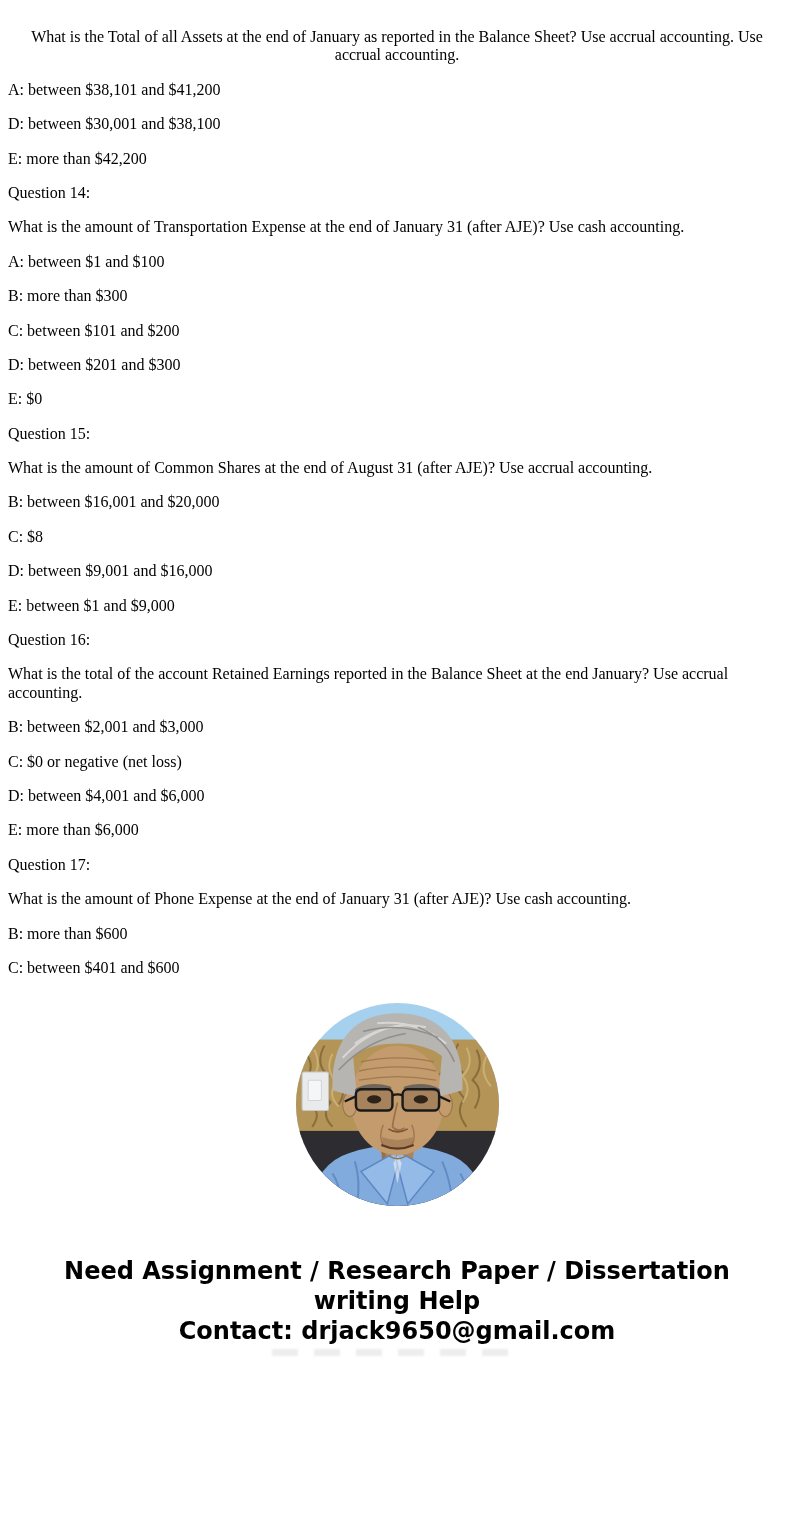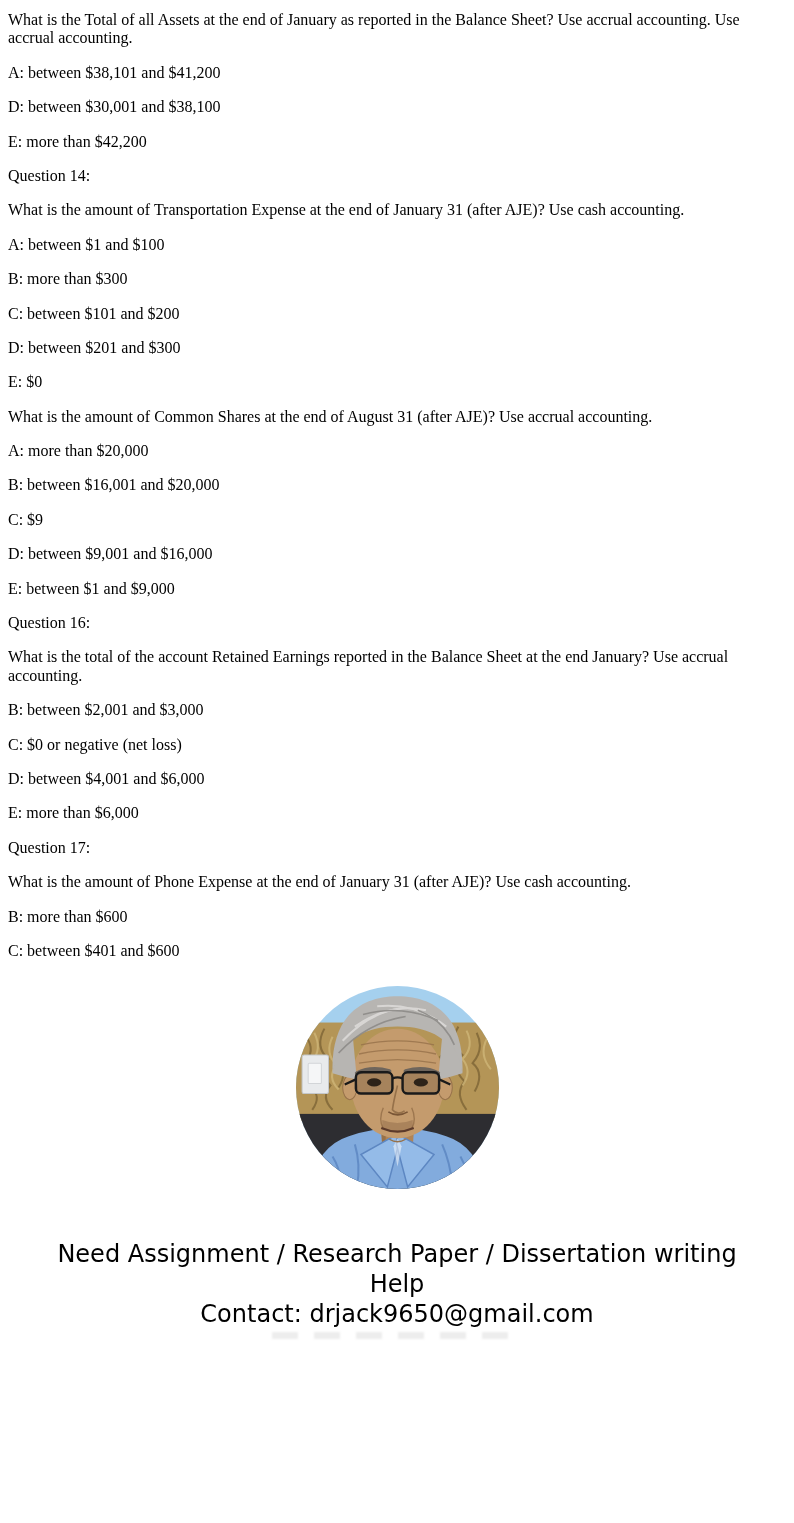--- a/index.html
+++ b/index.html
@@ -12,21 +12,22 @@
     font-family: "Liberation Serif", serif;
     font-size: 16px;
     color: #000000;
   }
   
   .doc {
     margin: 16px 0;
     line-height: 1.15;
   }
   #paragraphs .doc:first-of-type {
-    margin-top: 3px;
+    margin-top: 20px;
+    text-align: center;
   }
   
   .avatar-wrap {
     margin-top: 26px;
     text-align: center;
   }
   .avatar-wrap svg {
     display: inline-block;
     vertical-align: top;
   }
@@ -35,21 +36,21 @@
   .wall     { fill: var(--wall); }
   .skin     { fill: var(--skin); }
   .hair     { fill: var(--hair); }
   .shirt    { fill: var(--shirt); }
   
   .footer {
     margin: 50px auto 0;
     max-width: 724px;
     text-align: center;
     font-family: "DejaVu Sans", sans-serif;
-    font-weight: normal;
+    font-weight: bold;
     font-size: 24px;
     line-height: 30px;
     color: #000000;
   }
   .ghost {
     width: 250px;
     height: 7px;
     margin: 3px auto 0;
     background: repeating-linear-gradient(90deg,
       #e7e7e7 0 26px, rgba(0,0,0,0) 26px 42px);
@@ -81,28 +82,28 @@
       <p class="doc">A: between $1 and $100</p>
 
       <p class="doc">B: more than $300</p>
 
       <p class="doc">C: between $101 and $200</p>
 
       <p class="doc">D: between $201 and $300</p>
 
       <p class="doc">E: $0</p>
 
+      <p class="doc">Question 15:</p>
 
       <p class="doc">What is the amount of Common Shares at the end of August 31 (after AJE)? Use accrual accounting.</p>
 
-      <p class="doc">A: more than $20,000</p>
 
       <p class="doc">B: between $16,001 and $20,000</p>
 
-      <p class="doc">C: $9</p>
+      <p class="doc">C: $8</p>
 
       <p class="doc">D: between $9,001 and $16,000</p>
 
       <p class="doc">E: between $1 and $9,000</p>
 
       <p class="doc">Question 16:</p>
 
       <p class="doc">What is the total of the account Retained Earnings reported in the Balance Sheet at the end January? Use accrual accounting.</p>
 
 

